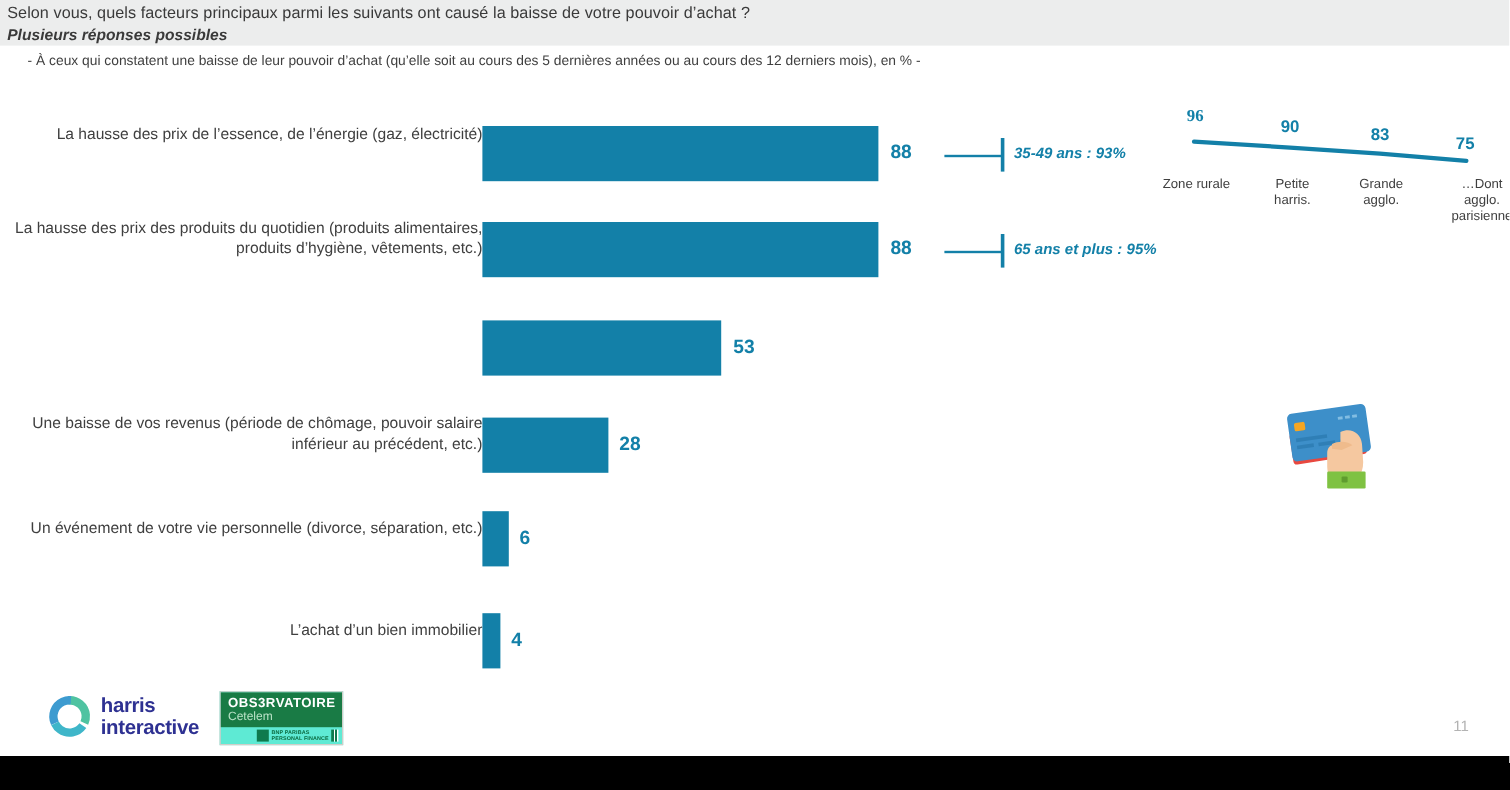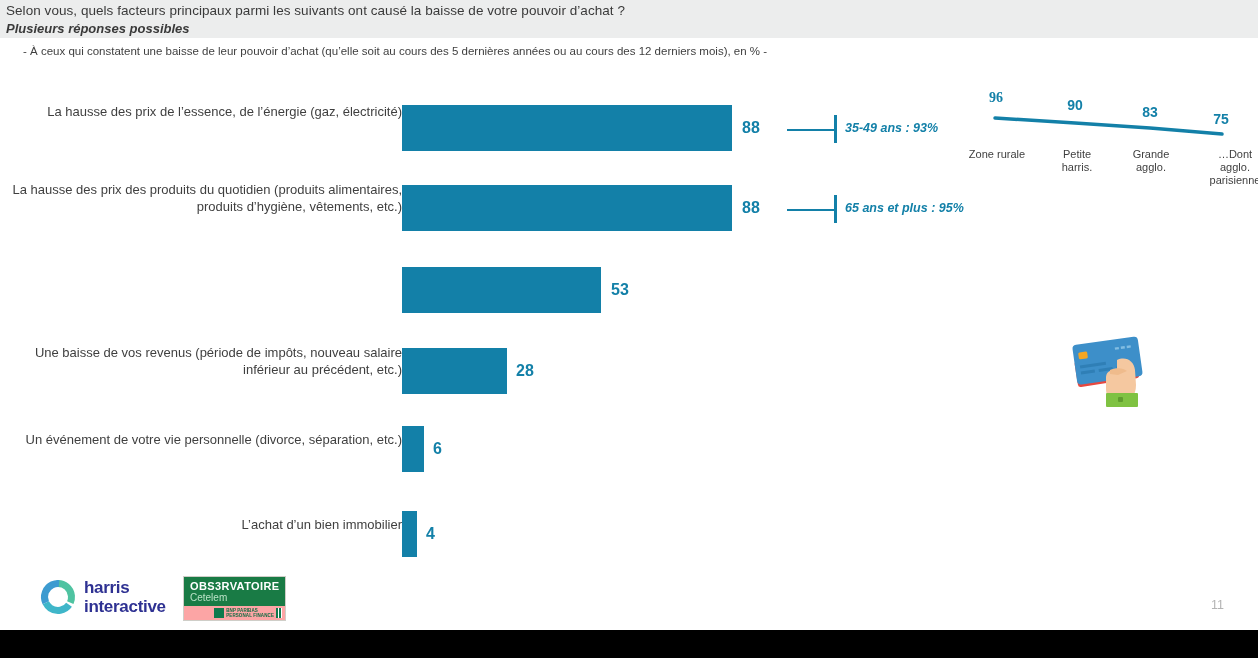--- a/index.html
+++ b/index.html
@@ -156,21 +156,21 @@
     font-size: 17px;
     font-weight: bold;
     line-height: 19px;
     color: #2e3192;
     letter-spacing: -0.3px;
   }
   .logo-cetelem {
     position: absolute;
     left: 183px; top: 576px;
     width: 103px; height: 45px;
-    background: #fca5a5;
+    background: #5eead4;
     border: 1px solid #cfcec8;
     box-sizing: border-box;
   }
   .cet-green {
     position: absolute;
     left: 0; top: 0;
     width: 101px; height: 29px;
     background: #197b45;
   }
   .cet-obs {
@@ -254,21 +254,21 @@
       <div class="callout-tick" style="left:832px;top:23px;height:28px;"></div>
       <div class="callout-text" style="left:843px;top:29px;">65 ans et plus : 95%</div>
     </div>
 
     <div class="bar-row" style="top:176px;height:66px;">
       <div class="bar" style="top:13px;width:199px;height:46px;"></div>
       <div class="bar-value" style="left:609px;top:27px;">53</div>
     </div>
 
     <div class="bar-row" style="top:258px;height:66px;">
-      <div class="bar-label" style="top:9px;">Une baisse de vos revenus (période de impôts, nouveau salaire inférieur au précédent, etc.)</div>
+      <div class="bar-label" style="top:9px;">Une baisse de vos revenus (période de chômage, pouvoir salaire inférieur au précédent, etc.)</div>
       <div class="bar" style="top:12px;width:105px;height:46px;"></div>
       <div class="bar-value" style="left:514px;top:26px;">28</div>
     </div>
 
     <div class="bar-row" style="top:340px;height:60px;">
       <div class="bar-label" style="top:14px;">Un événement de votre vie personnelle (divorce, séparation, etc.)</div>
       <div class="bar" style="top:8px;width:22px;height:46px;"></div>
       <div class="bar-value" style="left:431px;top:22px;">6</div>
     </div>
 

